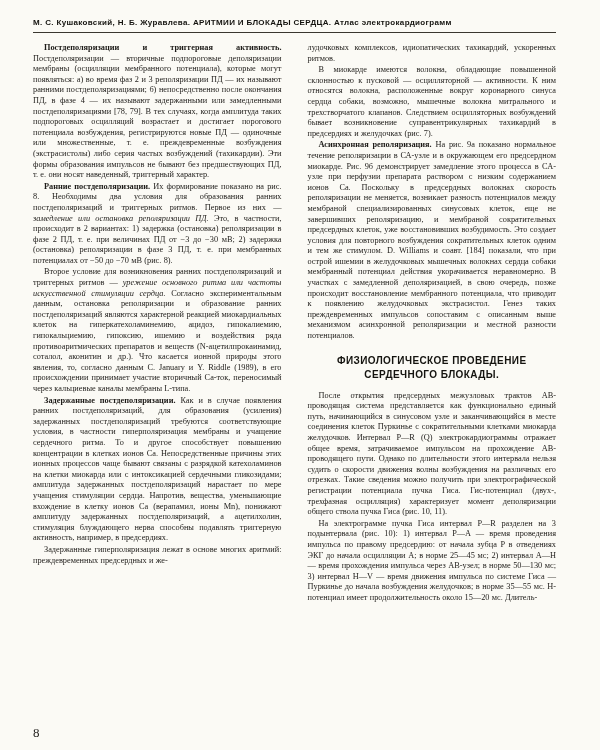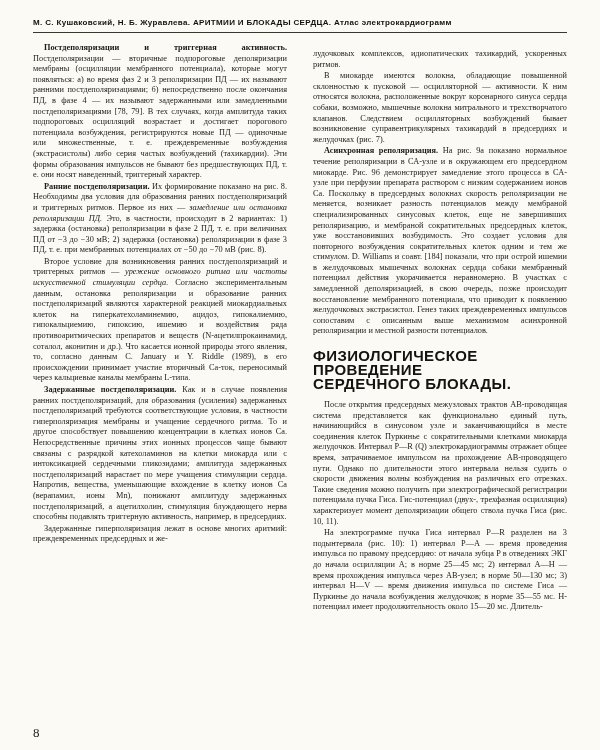--- a/index.html
+++ b/index.html
@@ -2,21 +2,21 @@
 <html lang="ru"><head>
 <meta charset="utf-8">
 <style>
   html,body { margin:0; padding:0; background:#d9d9d9; }
   .page {
     position:relative;
     width:600px; height:750px;
     margin:0 auto;
     background:#fbfaf5;
     box-sizing:border-box;
-    padding:18px 33px 0 33px;
+    padding:18px 44px 0 33px;
     font-family:"Liberation Serif", serif;
     color:#1d1b18;
     overflow:hidden;
   }
   .running-head {
     font-family:"Liberation Sans", sans-serif;
     font-weight:bold;
     font-size:8px;
     letter-spacing:0.35px;
     color:#14130f;
@@ -29,31 +29,31 @@
   }
   .columns { display:flex; gap:26px; }
   .col {
     flex:1 1 0;
     text-align:justify;
     font-size:8.3px;
     line-height:10.6px;
     word-spacing:0.2px;
   }
   .para { margin:0 0 1px 0; text-indent:11px; }
-  .para.no-indent { text-indent:0;margin-top:6px; }
+  .para.no-indent { text-indent:0; }
   .para b { font-weight:bold; }
   .para i { font-style:italic; }
   .section-heading {
     font-family:"Liberation Sans", sans-serif;
     font-weight:bold;
-    font-size:15px;
+    font-size:10px;
     line-height:14px;
     letter-spacing:0.4px;
     margin:12px 0 9px 0;
-    text-align:left;
+    text-align:center;
     text-indent:0;
     color:#14130f;
   }
   .page-number {
     position:absolute;
     left:33px; bottom:9px;
     font-size:13px;
     font-family:"Liberation Serif", serif;
     color:#1d1b18;
   }

